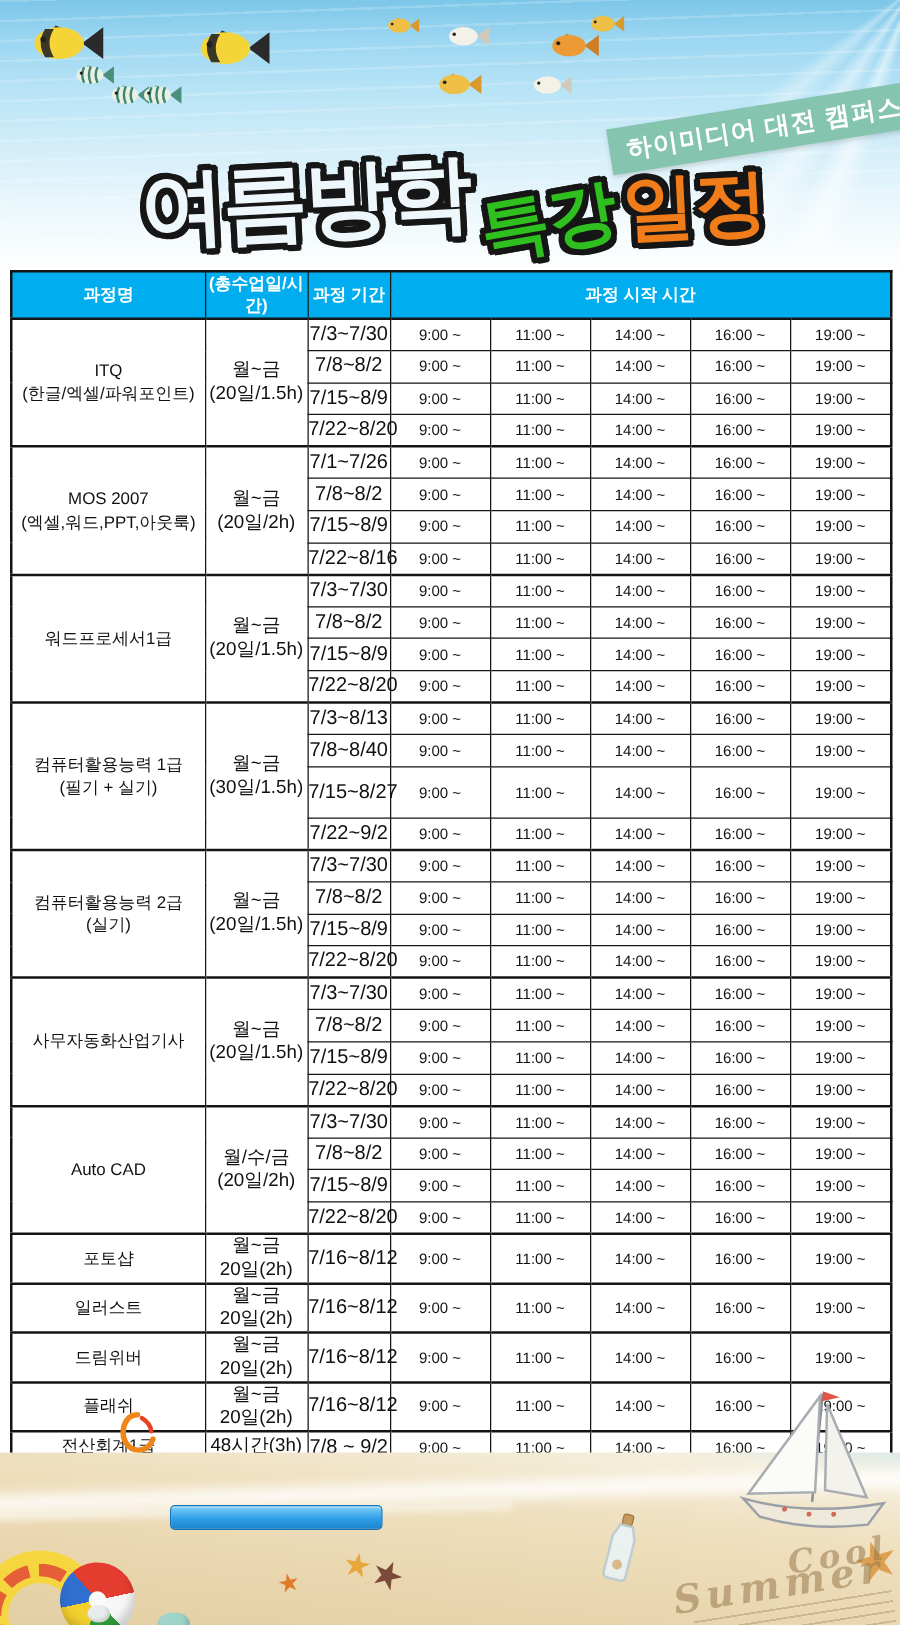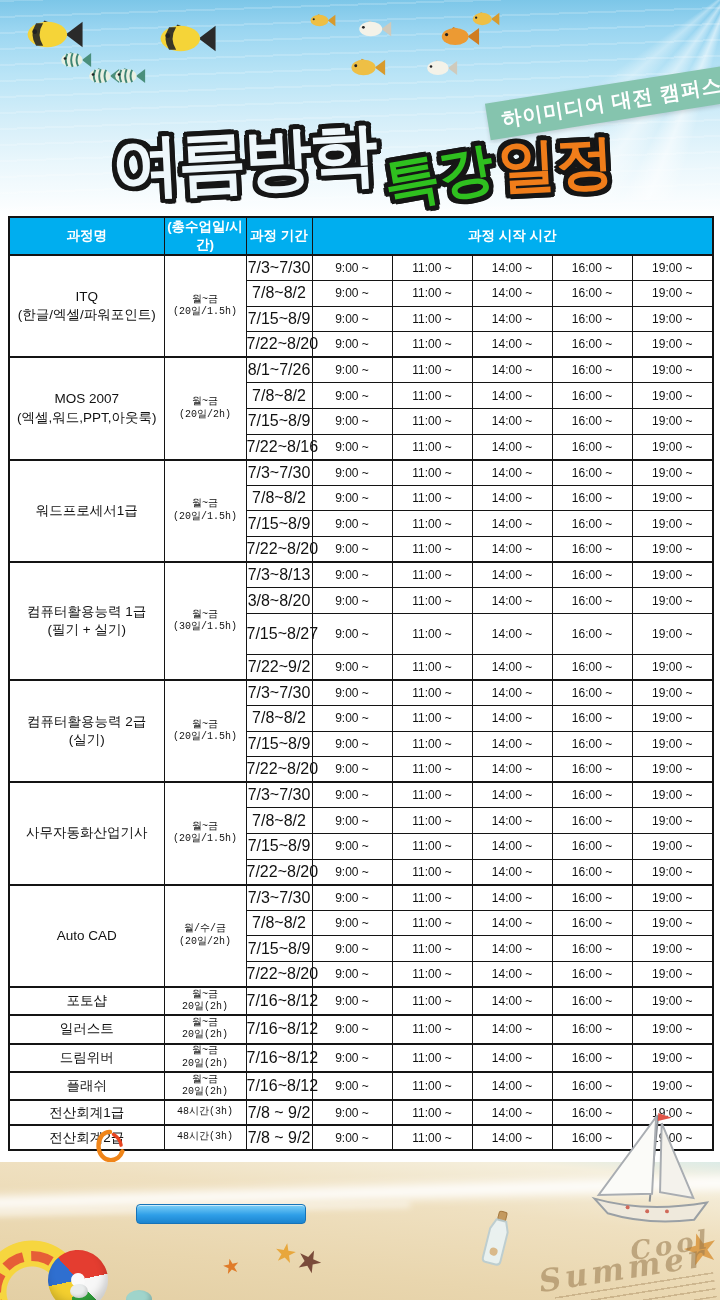--- a/index.html
+++ b/index.html
@@ -30,21 +30,21 @@
   .tw3{left:498px;top:126px;font-size:58px;color:#f07d1a;transform:rotate(-3deg);}
 
   
   table.sched{position:absolute;left:8px;top:216px;width:704px;border-collapse:collapse;
     table-layout:fixed;border:2px solid #141414;background:#fff;}
   table.sched th{background:#00aeef;color:#fff;font-size:13.5px;font-weight:bold;
     border:1px solid #141414;padding:0;}
   table.sched td{border:1px solid #141414;text-align:center;vertical-align:middle;
     color:#111;padding:0;background:#fff;}
   td.cname{font-size:13.5px;white-space:pre-line;line-height:1.35;}
-  td.csched{font-size:10px;white-space:pre-line;line-height:1.25;font-family:Liberation Mono, monospace;}
+  td.csched{font-size:15px;white-space:pre-line;line-height:1.25;}
   td.cperiod{font-size:16px;}
   td.ctime{font-size:12px;}
   td.hl{background:#c7c7c7;}
   tr.sec td{border-top:2px solid #141414;}
 
   
   .logo-wrap{position:absolute;left:95px;top:1128px;display:flex;align-items:center;}
   .logo-icon{width:30px;height:36px;margin-right:6px;}
   .logo-texts{display:flex;flex-direction:column;line-height:1;}
   .logo-name{font-size:20px;font-weight:bold;color:#141414;letter-spacing:-1px;}
@@ -224,21 +224,21 @@
           <td class="ctime">11:00 ~</td>
           <td class="ctime">14:00 ~</td>
           <td class="ctime">16:00 ~</td>
           <td class="ctime">19:00 ~</td>
         </tr>
         <tr class="sec" style="height: 25.6px;">
           <td rowspan="4" class="cname">MOS 2007
 (엑셀,워드,PPT,아웃룩)</td>
           <td rowspan="4" class="csched">월~금
 (20일/2h)</td>
-          <td class="cperiod">8/1~7/26</td>
+          <td class="cperiod">7/1~7/26</td>
           <td class="ctime">9:00 ~</td>
           <td class="ctime hl">11:00 ~</td>
           <td class="ctime">14:00 ~</td>
           <td class="ctime hl">16:00 ~</td>
           <td class="ctime">19:00 ~</td>
         </tr>
         <tr style="height: 25.6px;">
           <td class="cperiod">7/8~8/2</td>
           <td class="ctime">9:00 ~</td>
           <td class="ctime hl">11:00 ~</td>
@@ -303,21 +303,21 @@
           <td rowspan="4" class="csched">월~금
 (30일/1.5h)</td>
           <td class="cperiod">7/3~8/13</td>
           <td class="ctime">9:00 ~</td>
           <td class="ctime hl">11:00 ~</td>
           <td class="ctime">14:00 ~</td>
           <td class="ctime">16:00 ~</td>
           <td class="ctime hl">19:00 ~</td>
         </tr>
         <tr style="height: 25.6px;">
-          <td class="cperiod">3/8~8/20</td>
+          <td class="cperiod">7/8~8/40</td>
           <td class="ctime">9:00 ~</td>
           <td class="ctime hl">11:00 ~</td>
           <td class="ctime">14:00 ~</td>
           <td class="ctime">16:00 ~</td>
           <td class="ctime hl">19:00 ~</td>
         </tr>
         <tr style="height: 41px;">
           <td class="cperiod">7/15~8/27</td>
           <td class="ctime">9:00 ~</td>
           <td class="ctime hl">11:00 ~</td>

